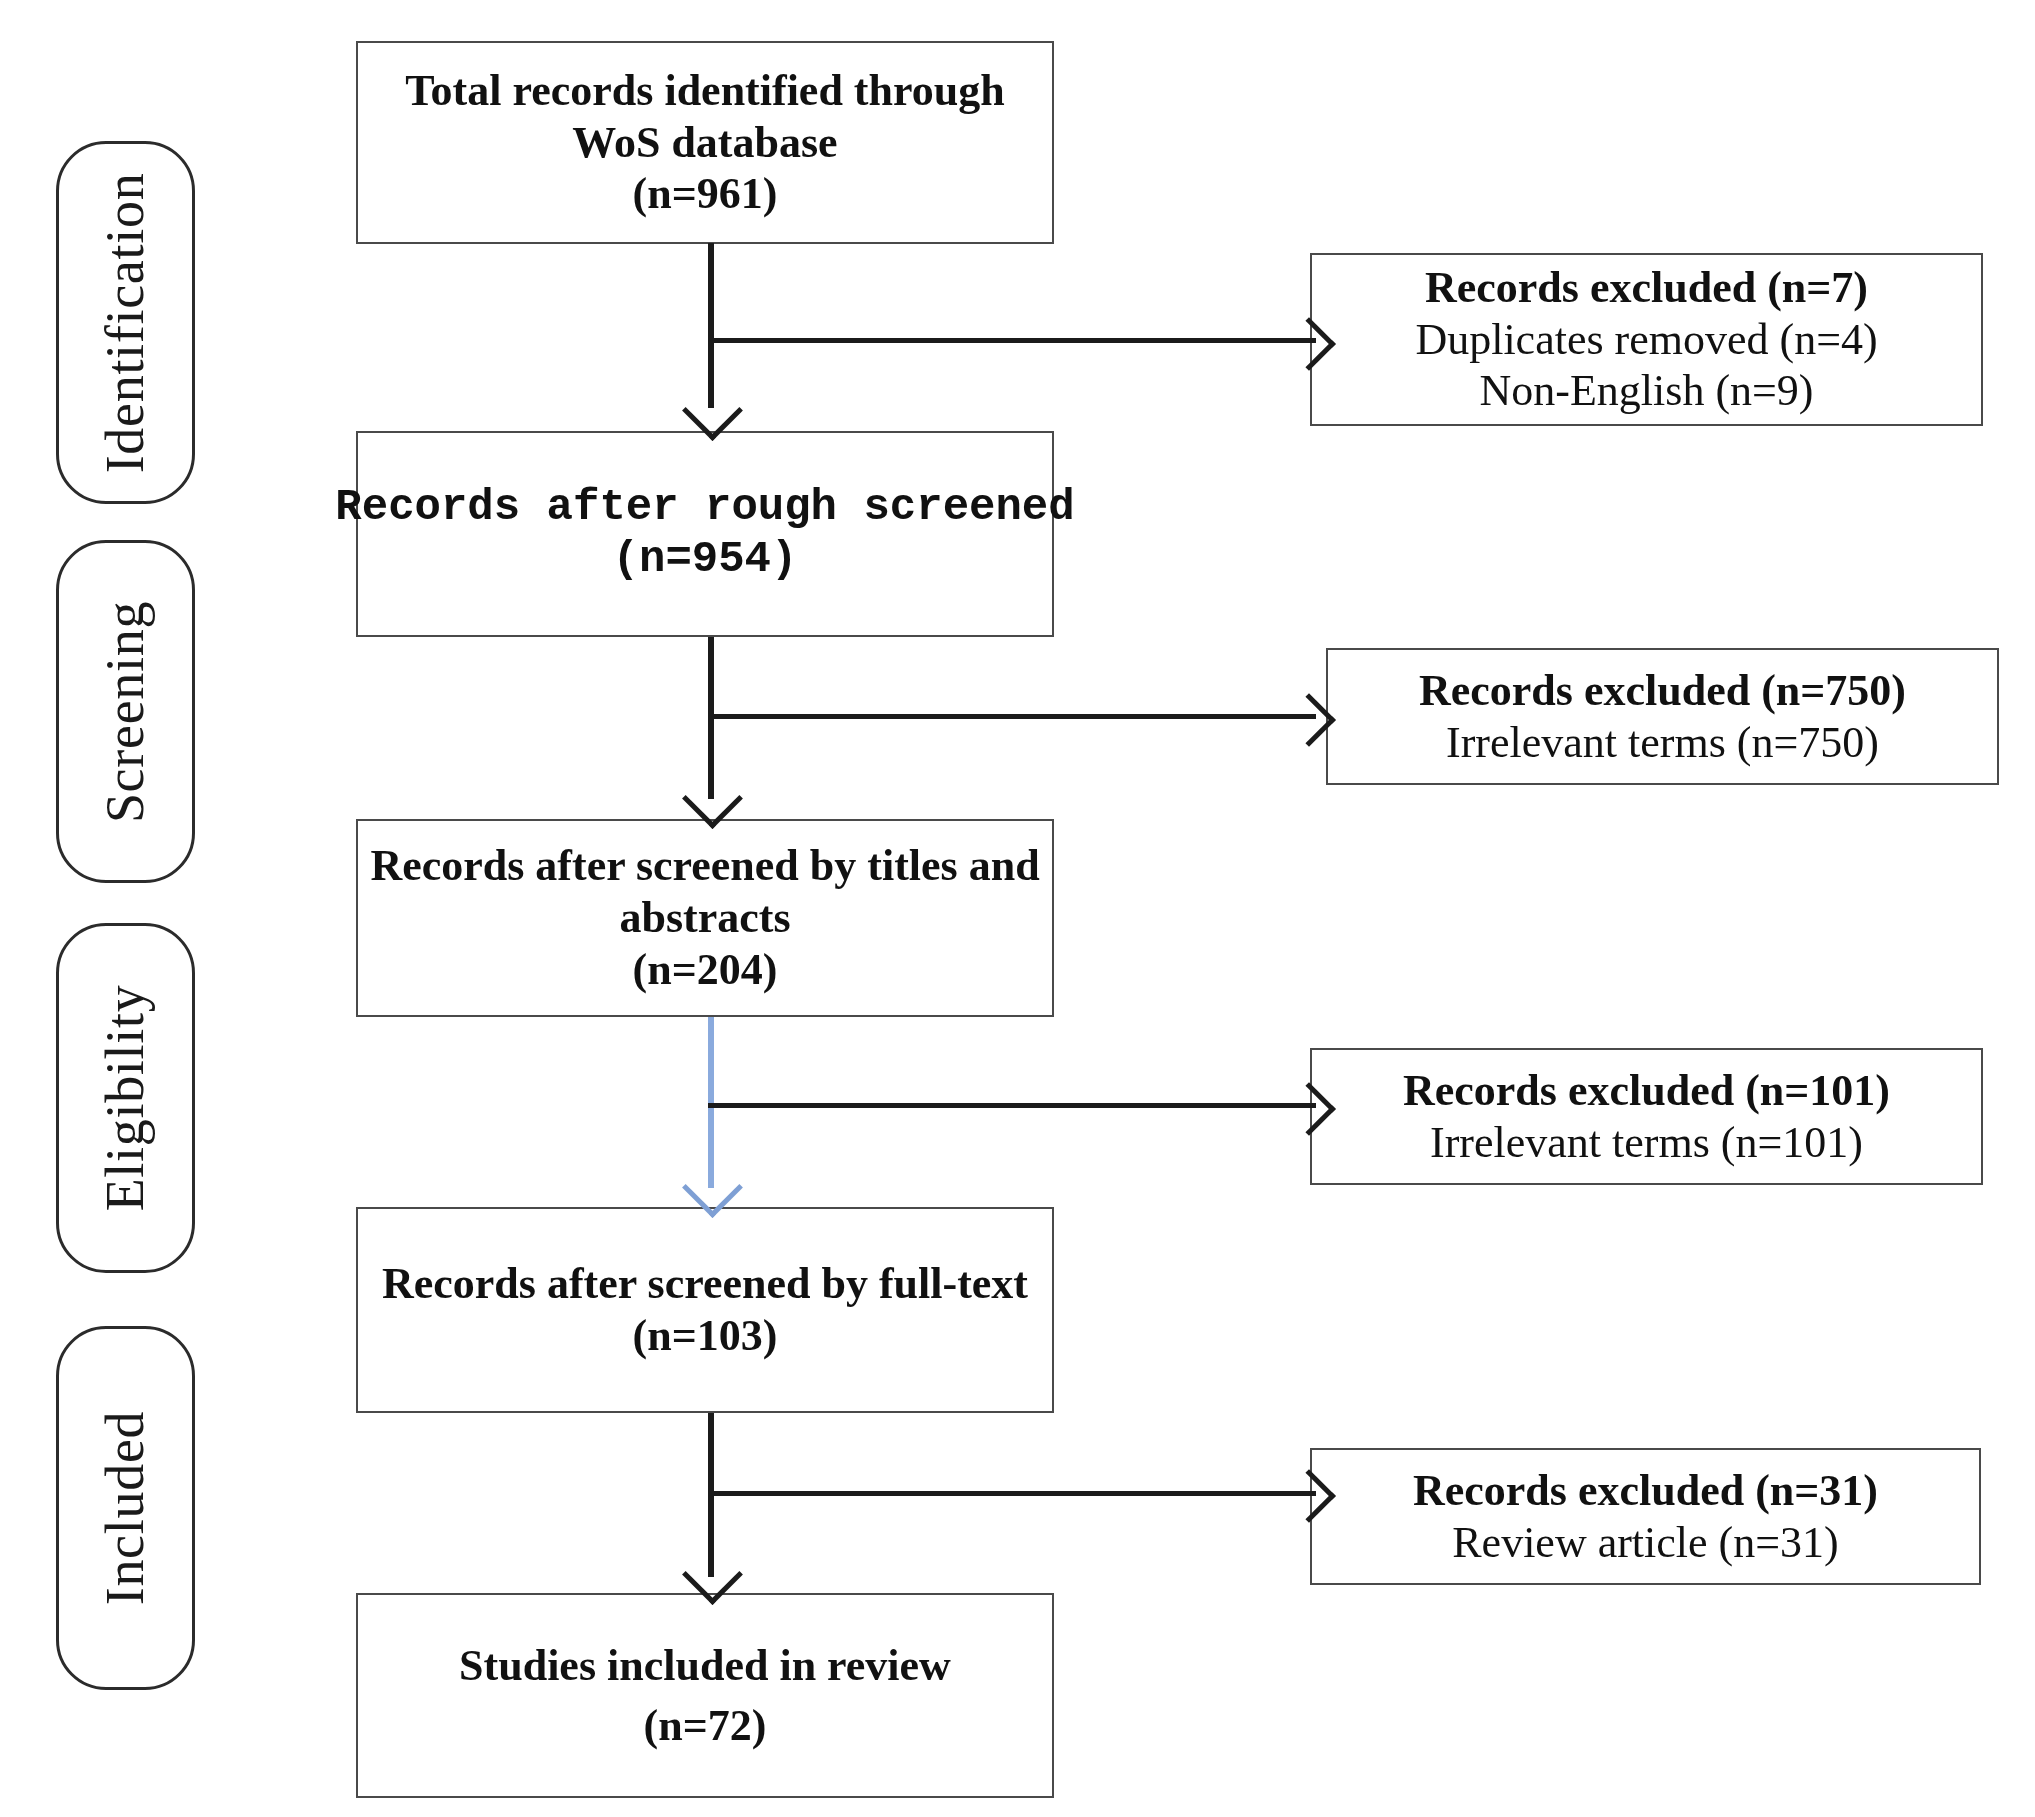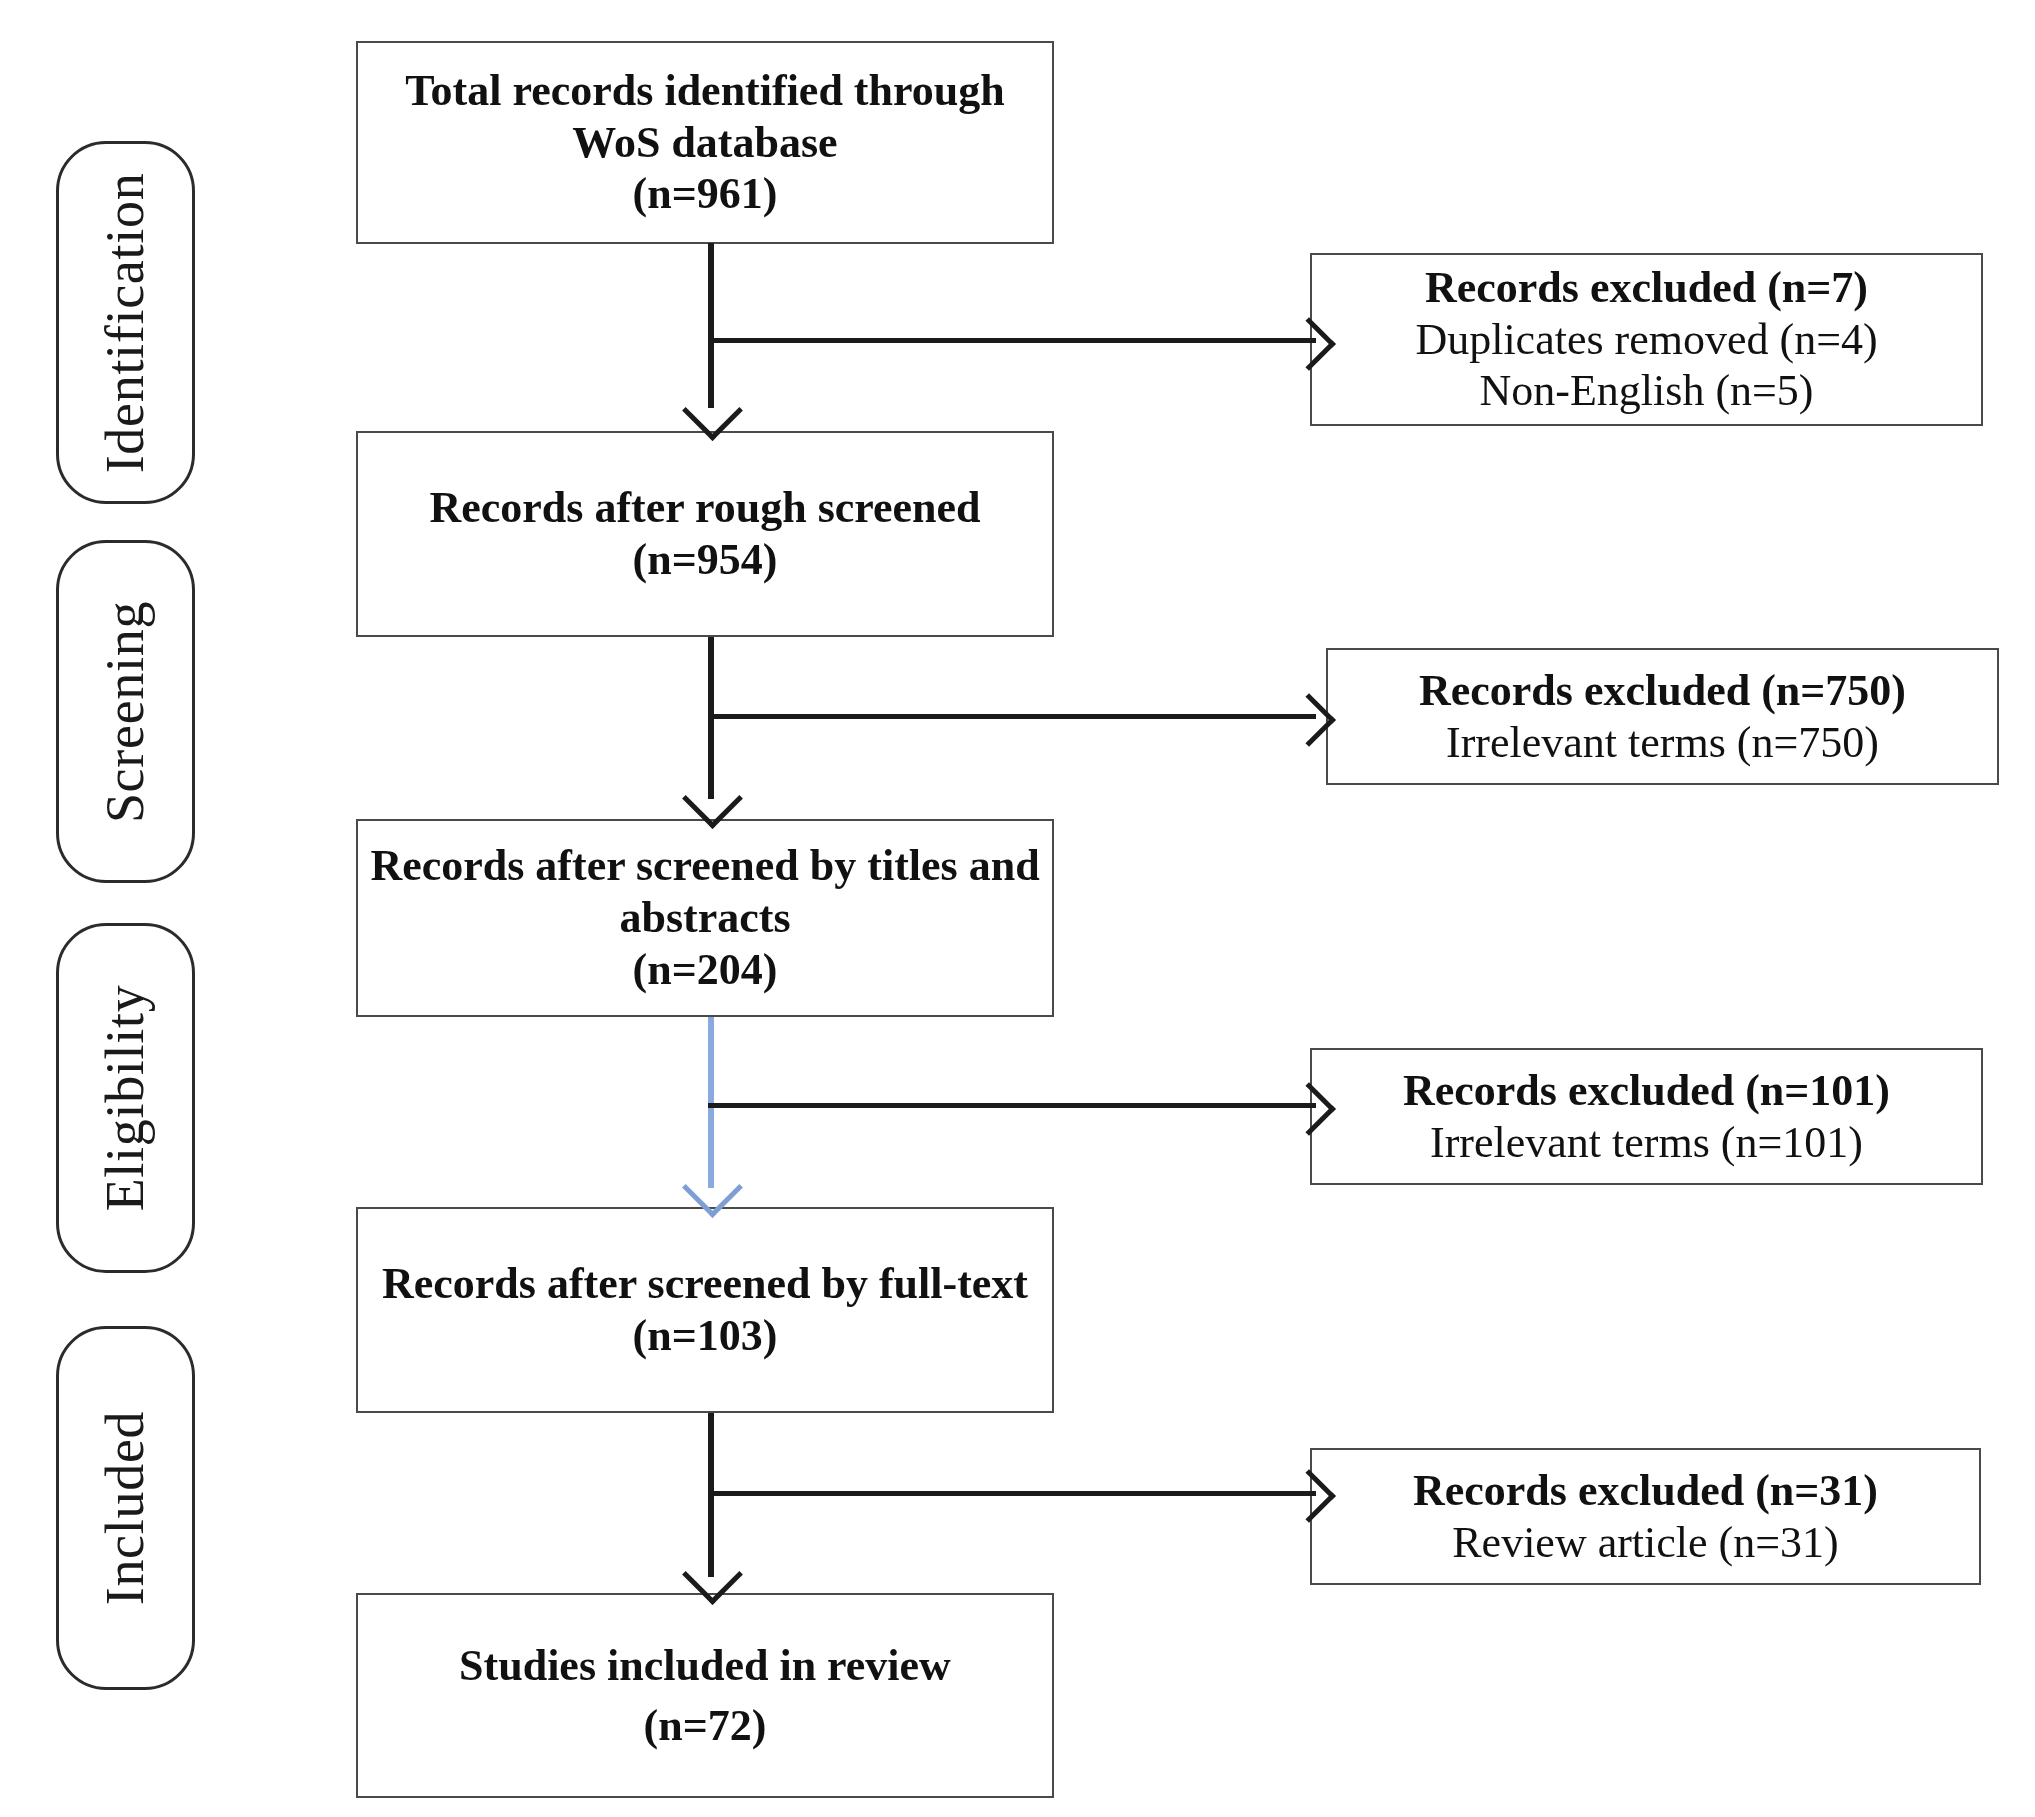--- a/index.html
+++ b/index.html
@@ -115,21 +115,21 @@
   <div class="stage-pill" style="left:56px; top:1326px; width:139px; height:364px;">
     <span class="stage-label">Included</span>
   </div>
 
   <div class="flow-box" style="left:356px; top:41px; width:698px; height:203px;">
     <span class="line bold">Total records identified through</span>
     <span class="line bold">WoS database</span>
     <span class="line bold">(n=961)</span>
   </div>
 
-  <div class="flow-box" style="left:356px; top:431px; width:698px; height:206px;">
+  <div class="flow-box" style="left:356px; top:431px; width:698px; height:206px;font-family:Liberation Mono, monospace;">
     <span class="line bold">Records after rough screened</span>
     <span class="line bold">(n=954)</span>
   </div>
 
   <div class="flow-box" style="left:356px; top:819px; width:698px; height:198px;">
     <span class="line bold">Records after screened by titles and</span>
     <span class="line bold">abstracts</span>
     <span class="line bold">(n=204)</span>
   </div>
 
@@ -139,21 +139,21 @@
   </div>
 
   <div class="flow-box" style="left:356px; top:1593px; width:698px; height:205px;gap:8px;">
     <span class="line bold">Studies included in review</span>
     <span class="line bold">(n=72)</span>
   </div>
 
   <div class="flow-box" style="left:1310px; top:253px; width:673px; height:173px;">
     <span class="line bold">Records excluded (n=7)</span>
     <span class="line normal">Duplicates removed (n=4)</span>
-    <span class="line normal">Non-English (n=5)</span>
+    <span class="line normal">Non-English (n=9)</span>
   </div>
 
   <div class="flow-box" style="left:1310px; top:648px; width:673px; height:137px;margin-left:16px;">
     <span class="line bold">Records excluded (n=750)</span>
     <span class="line normal">Irrelevant terms (n=750)</span>
   </div>
 
   <div class="flow-box" style="left:1310px; top:1048px; width:673px; height:137px;">
     <span class="line bold">Records excluded (n=101)</span>
     <span class="line normal">Irrelevant terms (n=101)</span>

